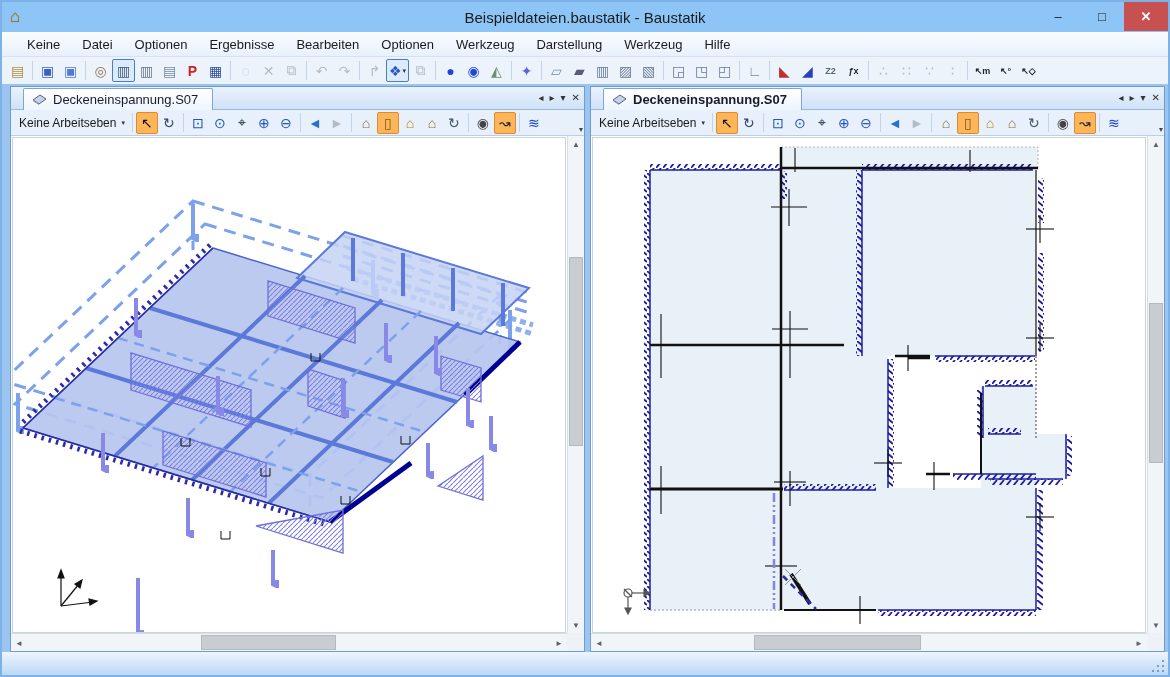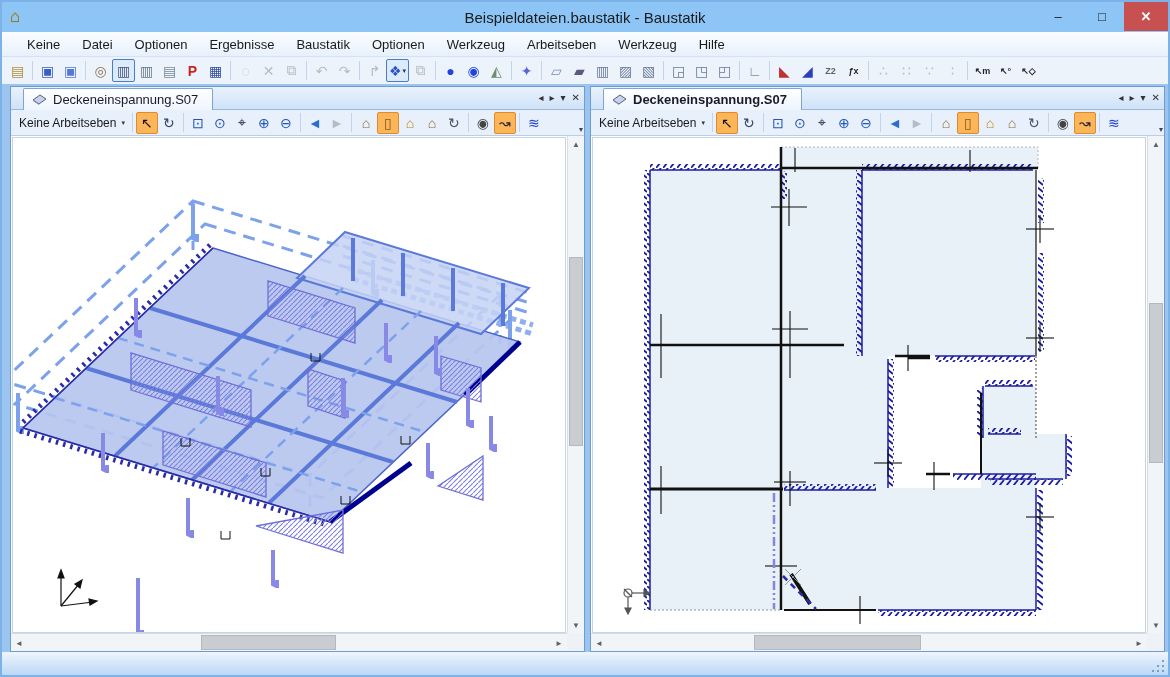--- a/index.html
+++ b/index.html
@@ -85,24 +85,24 @@
       <span class="capbtn">□</span>
       <span class="capbtn close">✕</span>
     </div>
   </div>
 
   <div id="menubar" class="dots">
       <div class="menu-item">Keine</div>
       <div class="menu-item">Datei</div>
       <div class="menu-item">Optionen</div>
       <div class="menu-item">Ergebnisse</div>
-      <div class="menu-item">Baustatik</div>
+      <div class="menu-item">Bearbeiten</div>
       <div class="menu-item">Optionen</div>
       <div class="menu-item">Werkzeug</div>
-      <div class="menu-item">Arbeitseben</div>
+      <div class="menu-item">Darstellung</div>
       <div class="menu-item">Werkzeug</div>
       <div class="menu-item">Hilfe</div>
     </div>
 
   <div id="maintb" class="dots">
       <div class="tb-btn" style="color: rgb(176, 141, 63);">▤</div>
       <div class="tb-sep"></div>
       <div class="tb-btn" style="color: rgb(58, 95, 197);">▣</div>
       <div class="tb-btn" style="color: rgb(85, 119, 213);">▣</div>
       <div class="tb-sep"></div>

